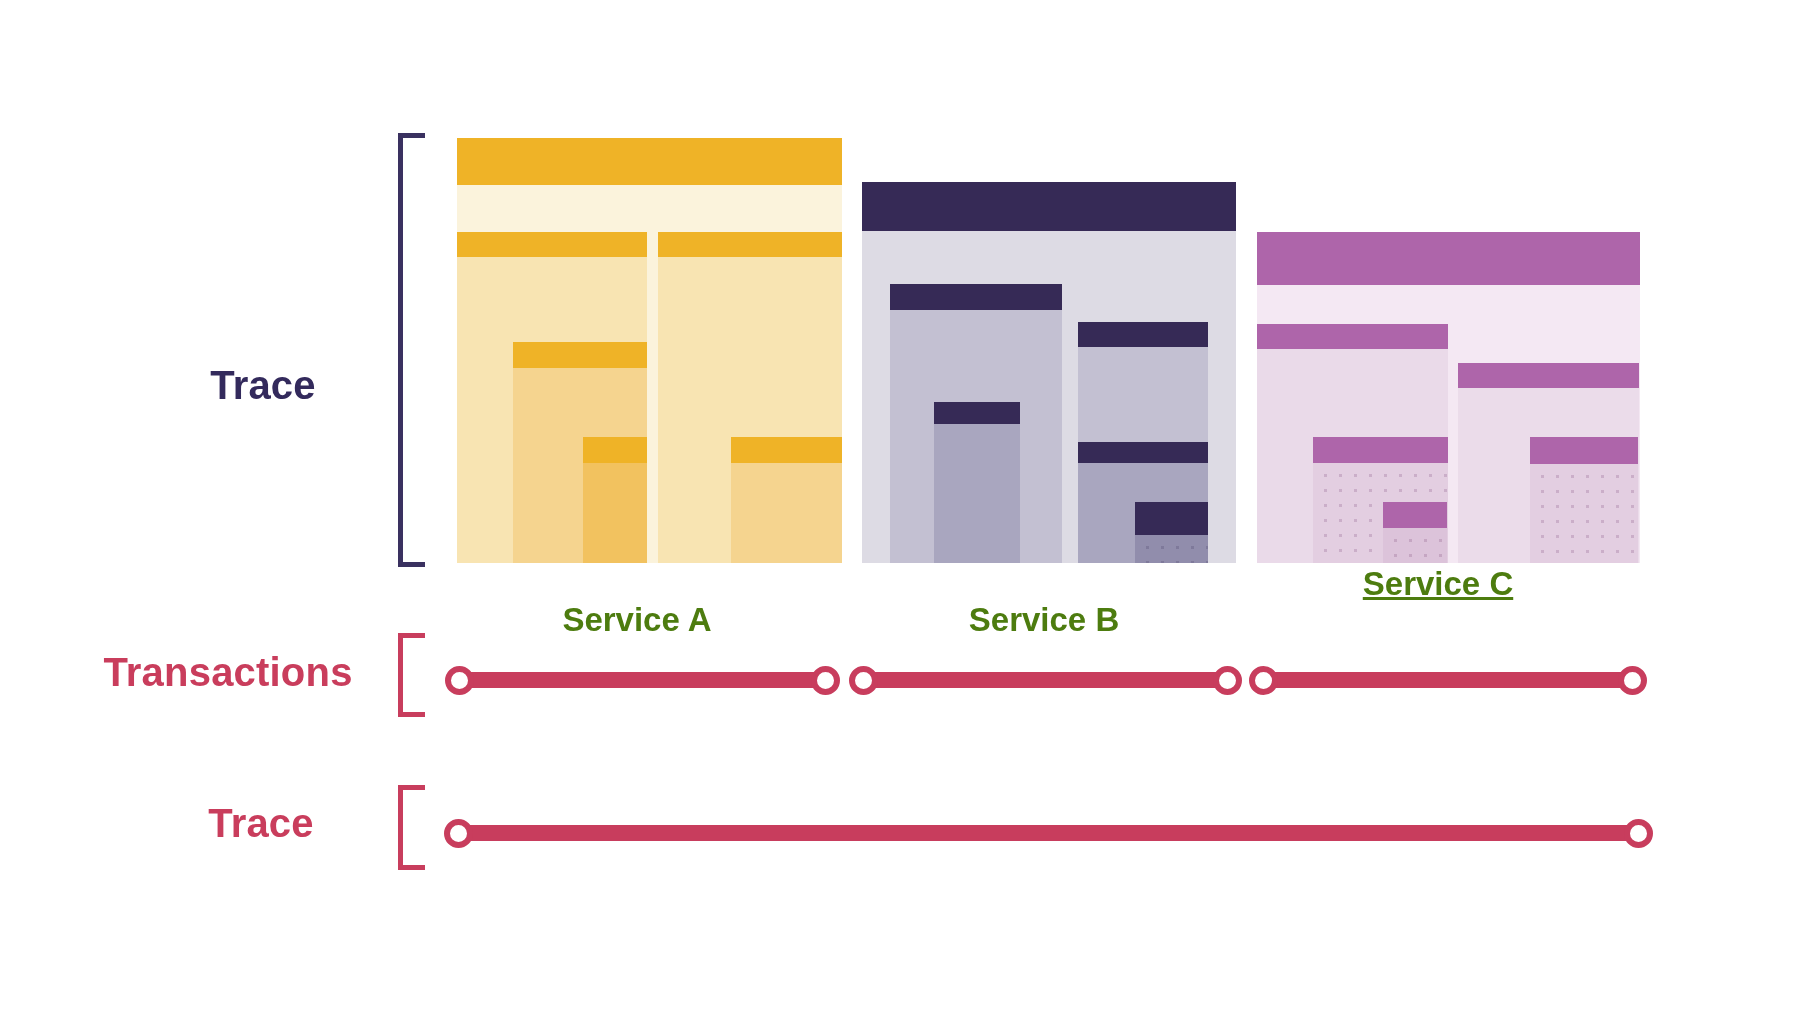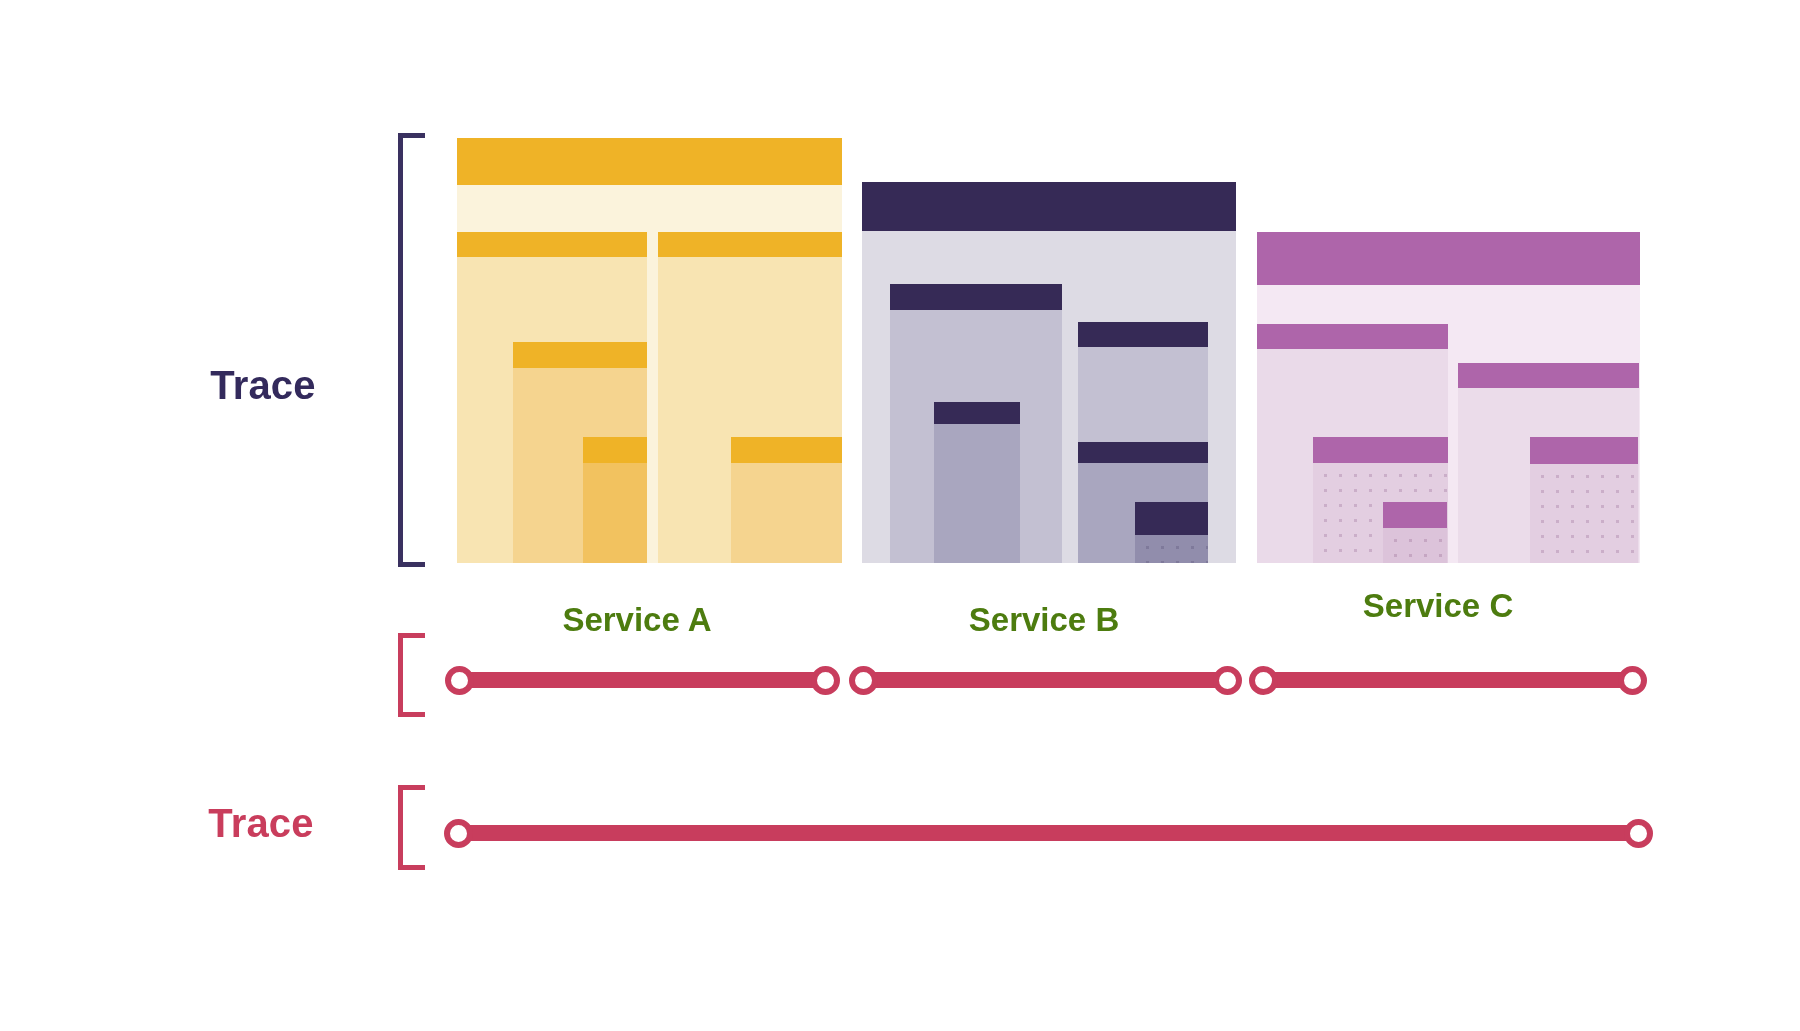--- a/index.html
+++ b/index.html
@@ -26,21 +26,21 @@
   .service-label {
     position:absolute;
     transform:translate(-50%,-50%);
     font-weight:700;
     font-size:33px;
     color:#4d7c0f;
     white-space:nowrap;
   }
   #label-service-a { left:637px;  top:620px; }
   #label-service-b { left:1044px; top:620px; }
-  #label-service-c { left:1438px; top:606px; }
+  #label-service-c { left:1438px; top:584px;text-decoration:underline; }
 
   
   .bracket {
     position:absolute;
     width:27px;
     box-sizing:border-box;
     border-left:5px solid;
     border-top:5px solid;
     border-bottom:5px solid;
     background:transparent;
@@ -109,20 +109,21 @@
       <div class="span-rect" style="left: 1458px; top: 388px; width: 181px; height: 175px; background: rgb(235, 220, 234);"></div>
       <div class="span-header" style="left: 1530px; top: 437px; width: 108px; height: 27px; background: rgb(174, 101, 170);"></div>
       <div class="span-rect" style="left: 1530px; top: 464px; width: 108px; height: 99px; background: radial-gradient(rgba(130, 80, 126, 0.25) 1.6px, transparent 1.6px) 5px 5px / 15px 15px rgb(227, 206, 225);"></div>
     </div>
 
   <div id="label-service-a" class="service-label">Service A</div>
   <div id="label-service-b" class="service-label">Service B</div>
   <div id="label-service-c" class="service-label">Service C</div>
 
   <div id="bracket-transactions" class="bracket" style="border-color: rgb(200, 61, 93);"></div>
+  <div id="transactions-label" class="side-label">Transactions</div>
   <div id="transactions-layer" class="layer">
       <div class="tline" style="left: 459px; top: 672px; width: 366px; height: 16px; background: rgb(200, 61, 93);"></div>
       <div class="endpoint" style="left: 444.5px; top: 665.5px; width: 29px; height: 29px; background: rgb(255, 255, 255); border-color: rgb(200, 61, 93); border-width: 6px;"></div>
       <div class="endpoint" style="left: 810.5px; top: 665.5px; width: 29px; height: 29px; background: rgb(255, 255, 255); border-color: rgb(200, 61, 93); border-width: 6px;"></div>
       <div class="tline" style="left: 863px; top: 672px; width: 364px; height: 16px; background: rgb(200, 61, 93);"></div>
       <div class="endpoint" style="left: 848.5px; top: 665.5px; width: 29px; height: 29px; background: rgb(255, 255, 255); border-color: rgb(200, 61, 93); border-width: 6px;"></div>
       <div class="endpoint" style="left: 1212.5px; top: 665.5px; width: 29px; height: 29px; background: rgb(255, 255, 255); border-color: rgb(200, 61, 93); border-width: 6px;"></div>
       <div class="tline" style="left: 1263px; top: 672px; width: 369px; height: 16px; background: rgb(200, 61, 93);"></div>
       <div class="endpoint" style="left: 1248.5px; top: 665.5px; width: 29px; height: 29px; background: rgb(255, 255, 255); border-color: rgb(200, 61, 93); border-width: 6px;"></div>
       <div class="endpoint" style="left: 1617.5px; top: 665.5px; width: 29px; height: 29px; background: rgb(255, 255, 255); border-color: rgb(200, 61, 93); border-width: 6px;"></div>

